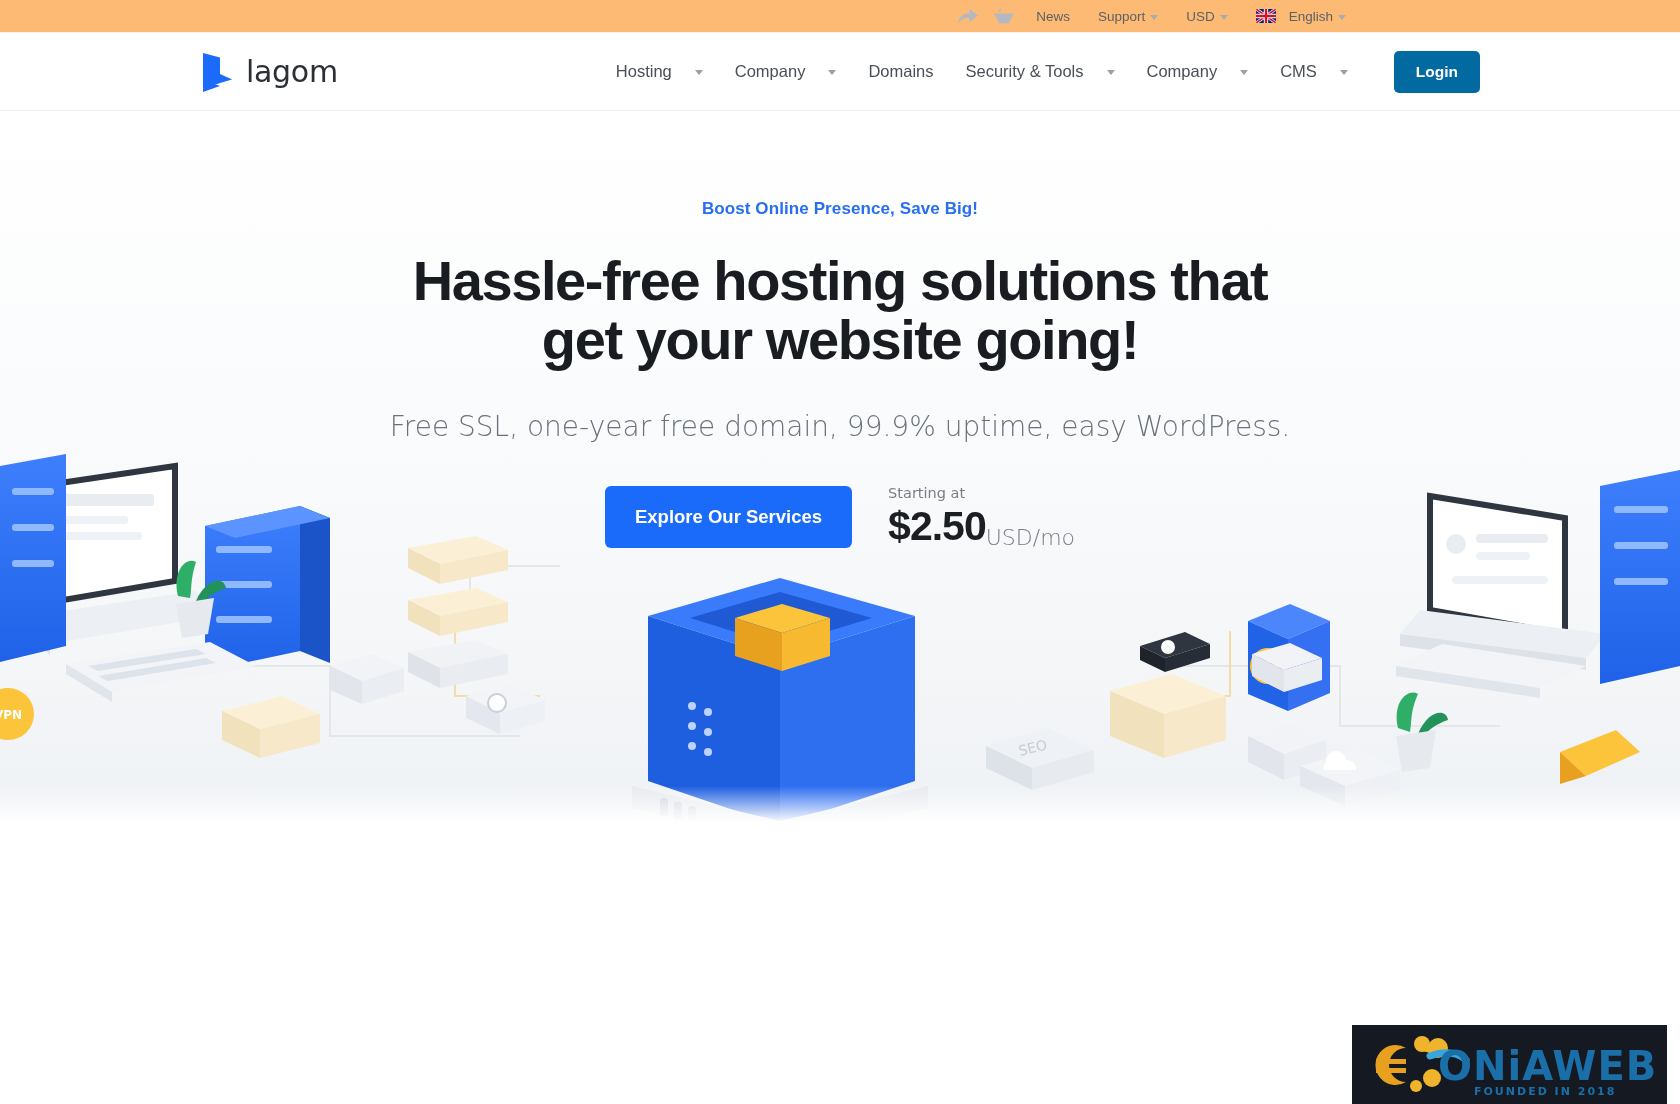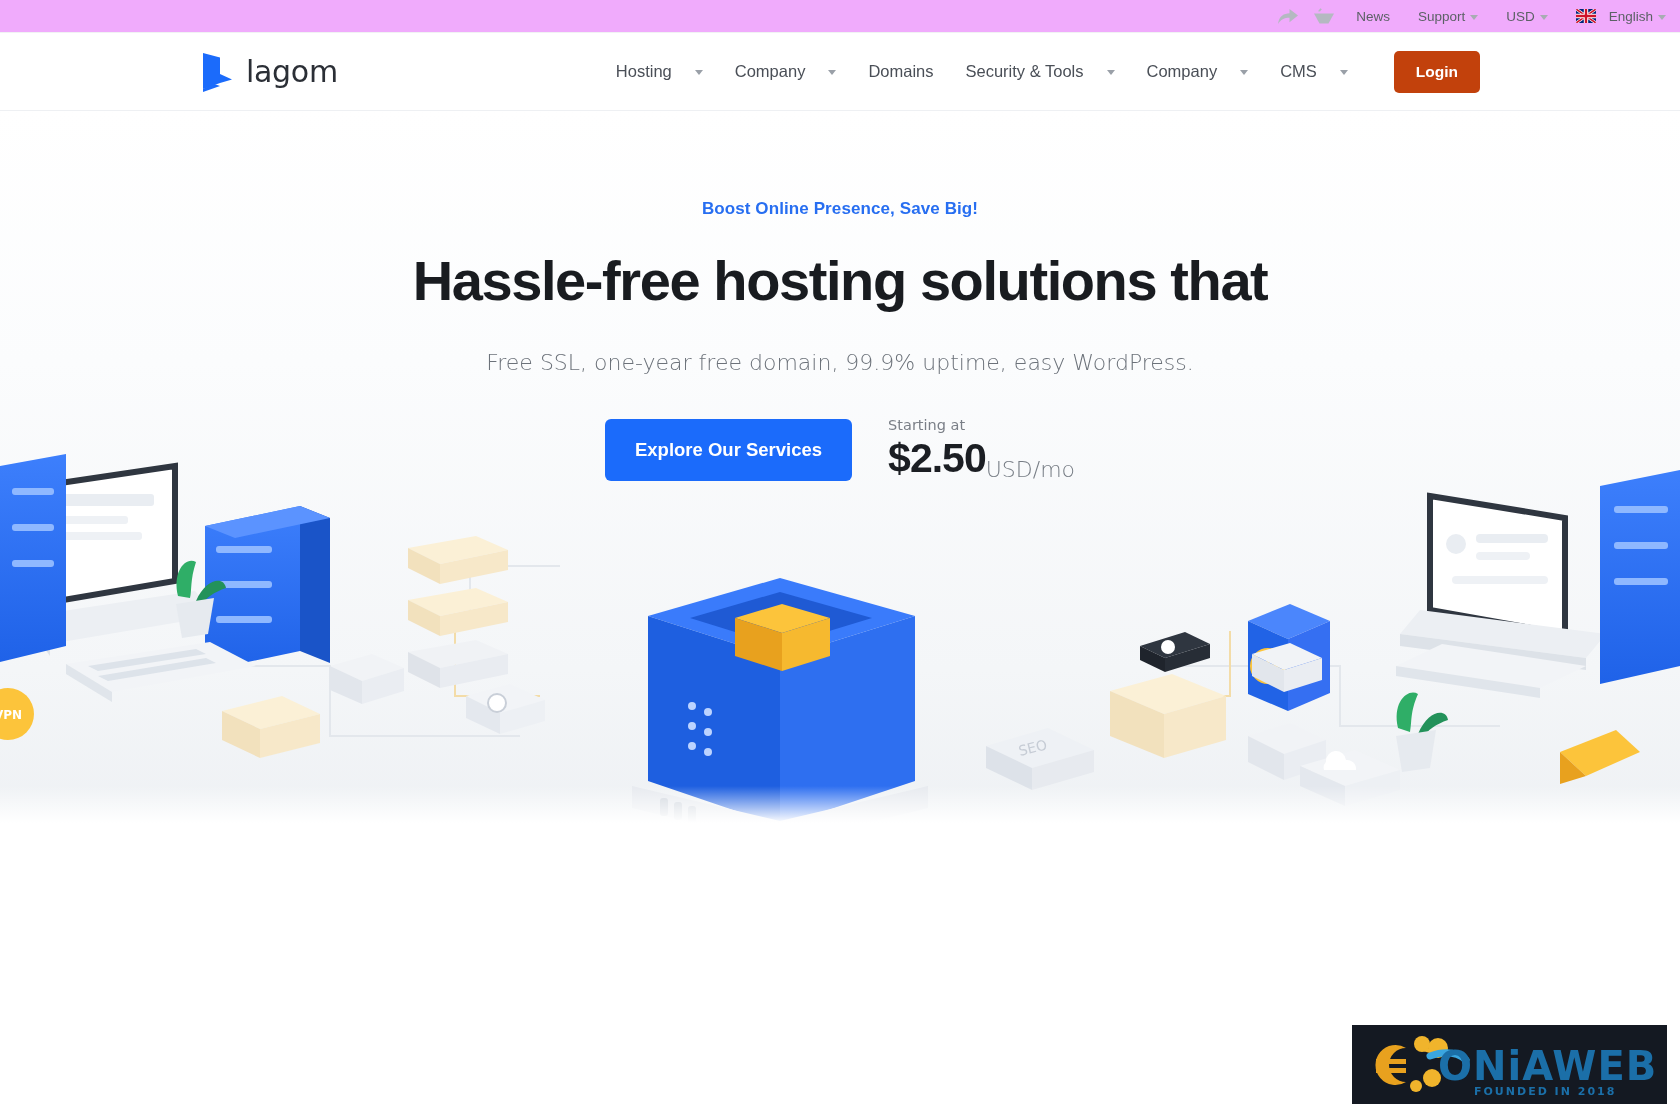--- a/index.html
+++ b/index.html
@@ -16,24 +16,25 @@
     position: relative;
     width: 1680px;
     height: 1104px;
     overflow: hidden;
     background: #ffffff;
   }
 
   
   .topbar {
     height: 33px;
-    background: #f0abfc;
+    background: #fdba74;
     display: flex;
     align-items: center;
     justify-content: flex-end;
+    padding-right: 320px;
     gap: 0px;
     font-size: 13.5px;
     color: #61676f;
     border-bottom: 1px solid #f1f2f4;
   }
   .topbar-icon {
     display: inline-flex;
     align-items: center;
     justify-content: center;
     width: 36px;
@@ -111,21 +112,21 @@
     height: 40px;
     font-size: 16.5px;
     color: #4a4f57;
     cursor: pointer;
     white-space: nowrap;
   }
   .nav-item .caret { border-top-color:#9aa0a8; }
 
   .login-btn {
     margin-left: 30px;
-    background: #c2410c;
+    background: #0369a1;
     color: #ffffff;
     font-size: 15.5px;
     font-weight: bold;
     border: none;
     border-radius: 5px;
     padding: 0 22px;
     height: 42px;
     cursor: pointer;
     font-family: "Liberation Sans", sans-serif;
   }
@@ -154,21 +155,21 @@
     margin-top: 32px;
     font-size: 56px;
     line-height: 1.06;
     color: #191c20;
     font-weight: bold;
     letter-spacing: -1.4px;
     font-family: "Liberation Sans", sans-serif;
   }
   .hero-sub {
     margin-top: 40px;
-    font-size: 22px;
+    font-size: 28px;
     color: #6c727a;
     font-weight: 300;
     font-family: "DejaVu Sans", sans-serif;
   }
   .cta-row {
     margin-top: 42px;
     display: flex;
     align-items: center;
     justify-content: center;
     gap: 36px;
@@ -358,20 +359,21 @@
     </nav>
   </div>
 
   <div class="hero">
 
     <div class="hero-inner">
       <div class="eyebrow">Boost Online Presence, Save Big!</div>
 
       <h1 class="hero-title">
         <span>Hassle-free hosting solutions that</span><br>
+        <span>get your website going!</span>
       </h1>
 
       <div class="hero-sub">Free SSL, one-year free domain, 99.9% uptime, easy WordPress.</div>
 
       <div class="cta-row">
         <button class="cta-btn">Explore Our Services</button>
 
         <div class="price-box">
           <div class="price-label">Starting at</div>
           <div class="price-main">

